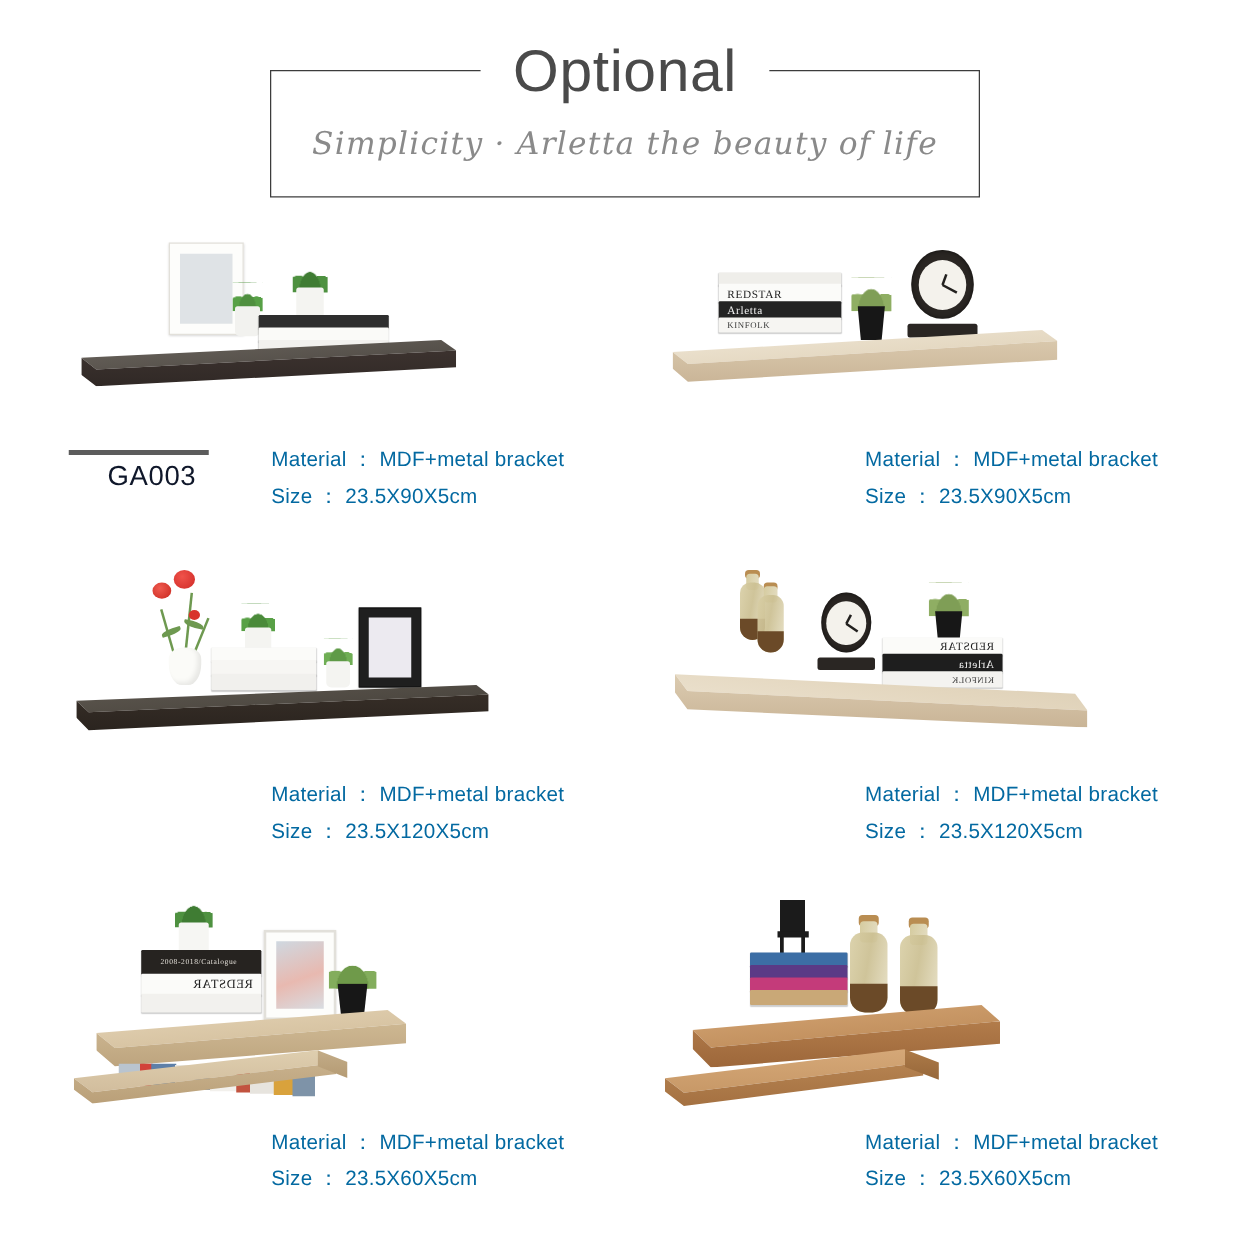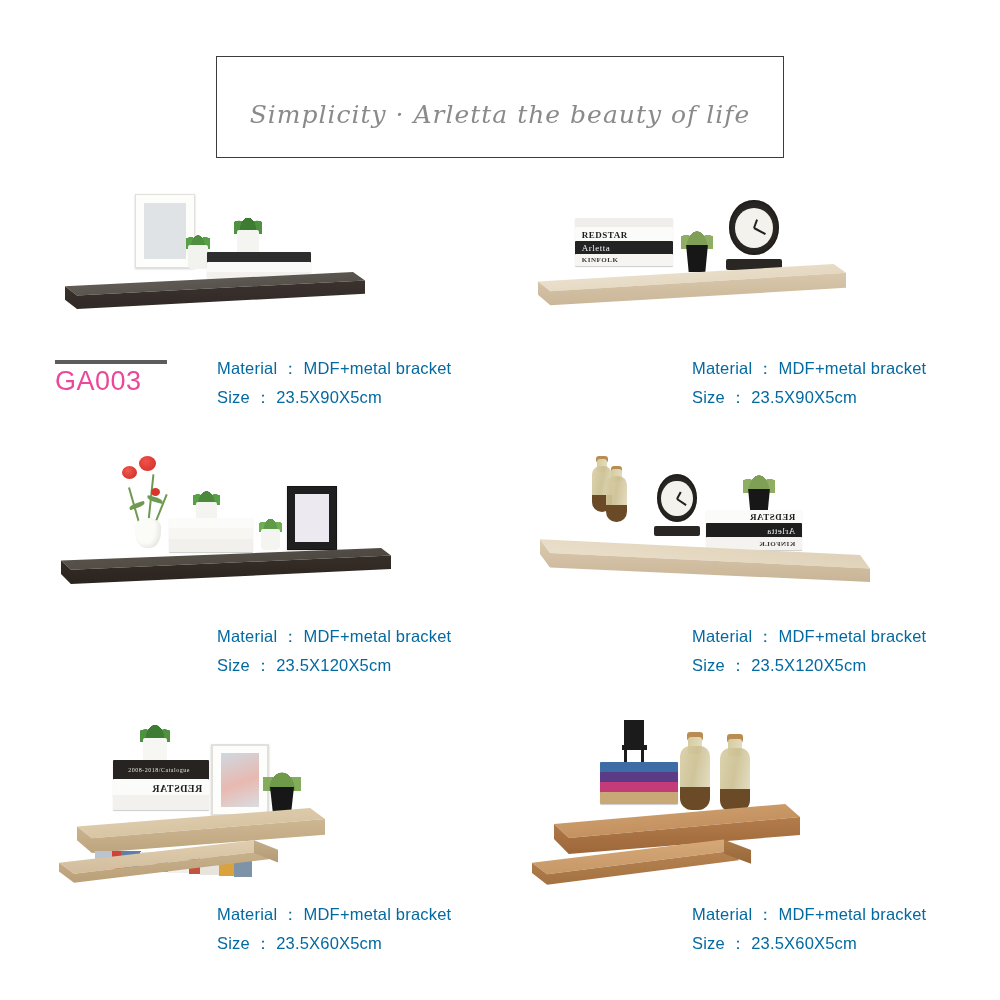--- a/index.html
+++ b/index.html
@@ -50,21 +50,21 @@
   .cell{position:absolute;top:0;width:480px;height:268px;}
   .cell.left{left:55px;}
   .cell.right{left:530px;}
 
   .photo{position:absolute;left:0;top:0;width:470px;height:176px;}
 
   
   .caption{position:absolute;left:0;top:176px;width:470px;height:72px;}
   .cap-code-wrap{position:absolute;left:0;top:0;width:150px;}
   .cap-rule{width:112px;height:4px;background:#5c5c5c;margin:8px 0 4px 0;}
-  .cap-code{font-size:27px;color:#ec4899;letter-spacing:0.5px;line-height:26px;}
+  .cap-code{font-size:22px;color:#0f172a;letter-spacing:0.5px;line-height:26px;margin-left:31px;}
   .cap-specs{position:absolute;left:162px;top:2px;width:320px;}
   .cap-line{font-size:16.5px;color:#0369a1;line-height:29px;white-space:nowrap;letter-spacing:0.2px;}
 
   
   .scene{position:absolute;left:0;top:0;width:470px;height:176px;}
 
   
   .slab{position:absolute;}
   .slab .top{position:absolute;left:0;top:0;width:100%;height:100%;}
   .slab .face{position:absolute;left:0;width:100%;}
@@ -73,21 +73,21 @@
   .frame{position:absolute;background:#fdfdfb;border:1px solid #e2e0da;box-shadow:0 1px 2px rgba(0,0,0,.18);}
   .frame .mat{position:absolute;left:14%;top:11%;width:72%;height:78%;background:#e9e7e4;}
 
   .pot{position:absolute;}
   .pot .cup{position:absolute;left:0;bottom:0;width:100%;height:62%;}
   .pot .leaves{position:absolute;left:-12%;bottom:52%;width:124%;height:62%;}
 
   .bookstack{position:absolute;}
   .bk{position:absolute;left:0;width:100%;box-shadow:0 1px 1px rgba(0,0,0,.2);}
   .bk span{position:absolute;left:7%;top:50%;transform:translateY(-50%);
-           font-family:"Liberation Serif",serif;font-weight:700;letter-spacing:.5px;}
+           font-family:"Liberation Serif",serif;font-weight:400;letter-spacing:.5px;}
 
   .clock{position:absolute;}
   .clock .body{position:absolute;left:6%;top:0;width:88%;height:78%;border-radius:50%;background:#2a2623;box-shadow:inset 0 0 4px rgba(0,0,0,.6);}
   .clock .dial{position:absolute;left:16%;top:11%;width:68%;height:57%;border-radius:50%;background:#f4f2ec;}
   .clock .base{position:absolute;left:0;bottom:0;width:100%;height:16%;background:#2a2623;border-radius:2px;}
   .clock .hand{position:absolute;background:#22201e;transform-origin:0% 50%;}
 
   .vase{position:absolute;background:#fbfbf8;border-radius:46% 46% 40% 40%/30% 30% 56% 56%;box-shadow:inset -3px -2px 4px rgba(0,0,0,.08);}
   .stem{position:absolute;background:#6e9950;transform-origin:bottom center;}
   .bloom{position:absolute;border-radius:50%;}
@@ -99,20 +99,21 @@
   .bottle .fill{position:absolute;left:0;bottom:0;width:100%;height:30%;background:#6b4a28;border-radius:0 0 12px 12px;}
 
   .drawer{position:absolute;}
   .mag{position:absolute;bottom:0;}
 </style>
 </head>
 <body>
 
 <div class="header">
   <div class="header-box"></div>
+  <div class="header-title">Optional</div>
   <div class="header-sub">Simplicity · Arletta the beauty of life</div>
 </div>
 
 <div class="grid">
 
   <div class="row">
 
     <div class="cell left">
       <div class="photo">
         <div class="scene">

